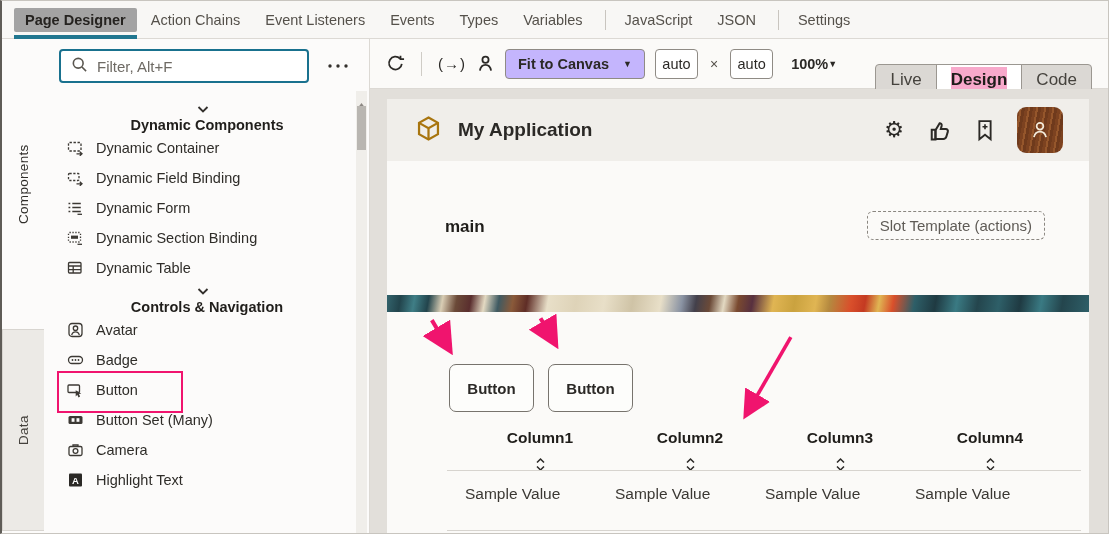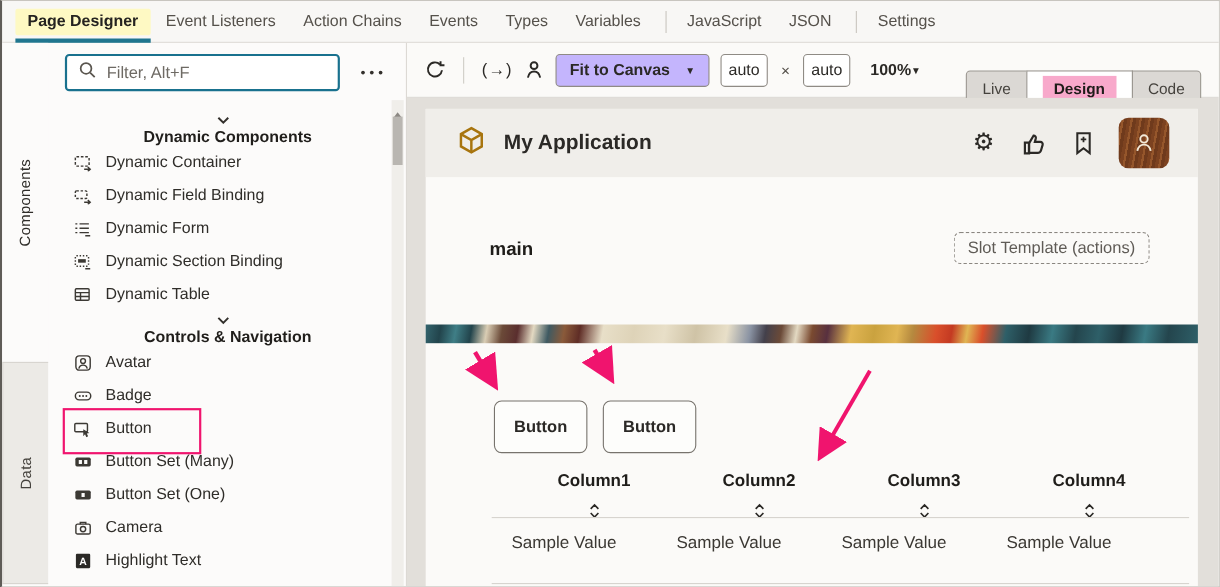--- a/index.html
+++ b/index.html
@@ -13,21 +13,21 @@
   
   .topbar {
     position:absolute; left:0; top:0; right:0; height:38px;
     background:#f8f7f5; border-bottom:1px solid #dcd9d4;
     display:flex; align-items:center; padding-left:12px;
   }
   .top-tab {
     position:relative; font-size:14.5px; color:#55514b; padding:4px 11px;
     margin-right:3px; cursor:pointer; white-space:nowrap;
   }
-  .top-tab.active { background:#fef9c3; color:#252320; font-weight:bold; border-radius:2px; }
+  .top-tab.active { background:#a3a3a3; color:#252320; font-weight:bold; border-radius:2px; }
   .top-tab.active::after {
     content:""; position:absolute; left:0; right:0; bottom:-7px; height:4px; background:#20768f;
   }
   .top-sep { width:1px; height:20px; background:#c9c5bf; margin:0 8px; }
 
   
   .main { position:absolute; top:38px; left:0; right:0; bottom:0; display:flex; }
 
   
   .side-strip { width:42px; background:#fcfbfa; position:relative; flex:none; }
@@ -89,27 +89,27 @@
   .caret { font-size:9px; color:#2b2926; }
   .dim-input {
     width:43px; height:30px; border:1px solid #8f8b85; border-radius:4px; background:#fff;
     text-align:center; font-size:14.5px; color:#2b2926; font-family:"Liberation Sans", sans-serif; outline:none;
   }
   .times { font-size:14px; color:#55514b; margin:0 2px; }
   .zoom-dd { display:flex; align-items:center; cursor:pointer; margin-left:8px; }
   .zoom-dd .lbl { font-size:14.5px; font-weight:bold; color:#2b2926; }
   .mode-group { margin-left:auto; display:flex; }
   .mode-btn {
-    height:31px; padding:0 14px; display:flex; align-items:center; font-size:14px;
+    height:31px; padding:0 14px; display:flex; align-items:center; font-size:17px;
     border:1px solid #9b9791; background:#dbd8d4; color:#45423d; cursor:pointer; margin-left:-1px;margin-top:32px;
   }
   .mode-btn:first-child { border-radius:4px 0 0 4px; margin-left:0; }
   .mode-btn:last-child { border-radius:0 4px 4px 0; }
   .mode-btn.active { background:#fff; }
-  .mode-btn.active .mlabel { background:#f8a9cb; color:#1f1d1a; font-weight:bold; padding:3px 10px; }
+  .mode-btn.active .mlabel { background:#f8a9cb; color:#1f1d1a; font-weight:bold; padding:3px 0; }
 
   
   .canvas-body { flex:1; background:#e2dfda; padding:10px 19px 0 17px; overflow:hidden; }
   .page { position:relative; width:100%; height:446px; background:#fbfaf8; }
   .app-header {
     position:absolute; left:0; right:0; top:0; height:62px; background:#f0eeea;
     display:flex; align-items:center; padding:0 26px 0 28px;
   }
   .app-title { font-size:19px; font-weight:bold; color:#2b2926; margin-left:16px; }
   .app-header .spacer { flex:1; }
@@ -156,22 +156,22 @@
 
   .arrows { position:absolute; inset:0; pointer-events:none; z-index:6; }
 </style>
 </head>
 <body>
 
 <div id="app">
 
   <div class="topbar" id="top-tabs">
       <span class="top-tab active">Page Designer</span>
+      <span class="top-tab">Action Chains</span>
       <span class="top-tab">Event Listeners</span>
-      <span class="top-tab">Action Chains</span>
       <span class="top-tab">Events</span>
       <span class="top-tab">Types</span>
       <span class="top-tab">Variables</span>
       <span class="top-sep"></span>
       <span class="top-tab">JavaScript</span>
       <span class="top-tab">JSON</span>
       <span class="top-sep"></span>
       <span class="top-tab">Settings</span>
     </div>
 
@@ -294,29 +294,20 @@
           </div>
           <div class="comp-item">
             <span class="cicon">
               <svg width="17" height="16" viewBox="0 0 16 16">
                 <rect x="1" y="4" width="14" height="8" rx="1.5" fill="#3c3934"></rect>
                 <rect x="4.1" y="6.2" width="2.9" height="3.6" fill="#fcfbfa"></rect>
                 <rect x="9" y="6.2" width="2.9" height="3.6" fill="#fcfbfa"></rect>
               </svg>
             </span>
             <span class="clabel">Button Set (Many)</span>
-          </div>
-          <div class="comp-item">
-            <span class="cicon">
-              <svg width="17" height="16" viewBox="0 0 16 16">
-                <rect x="1" y="4" width="14" height="8" rx="1.5" fill="#3c3934"></rect>
-                <rect x="6.6" y="6.2" width="2.9" height="3.6" fill="#fcfbfa"></rect>
-              </svg>
-            </span>
-            <span class="clabel">Button Set (One)</span>
           </div>
           <div class="comp-item">
             <span class="cicon">
               <svg width="17" height="16" viewBox="0 0 16 16">
                 <rect x="1.5" y="4.5" width="13" height="9" rx="1.5" fill="none" stroke="#3c3934" stroke-width="1.3"></rect>
                 <path d="M5.5 4.5V3h5v1.5" fill="none" stroke="#3c3934" stroke-width="1.3"></path>
                 <circle cx="8" cy="9" r="2.4" fill="none" stroke="#3c3934" stroke-width="1.3"></circle>
               </svg>
             </span>
             <span class="clabel">Camera</span>

